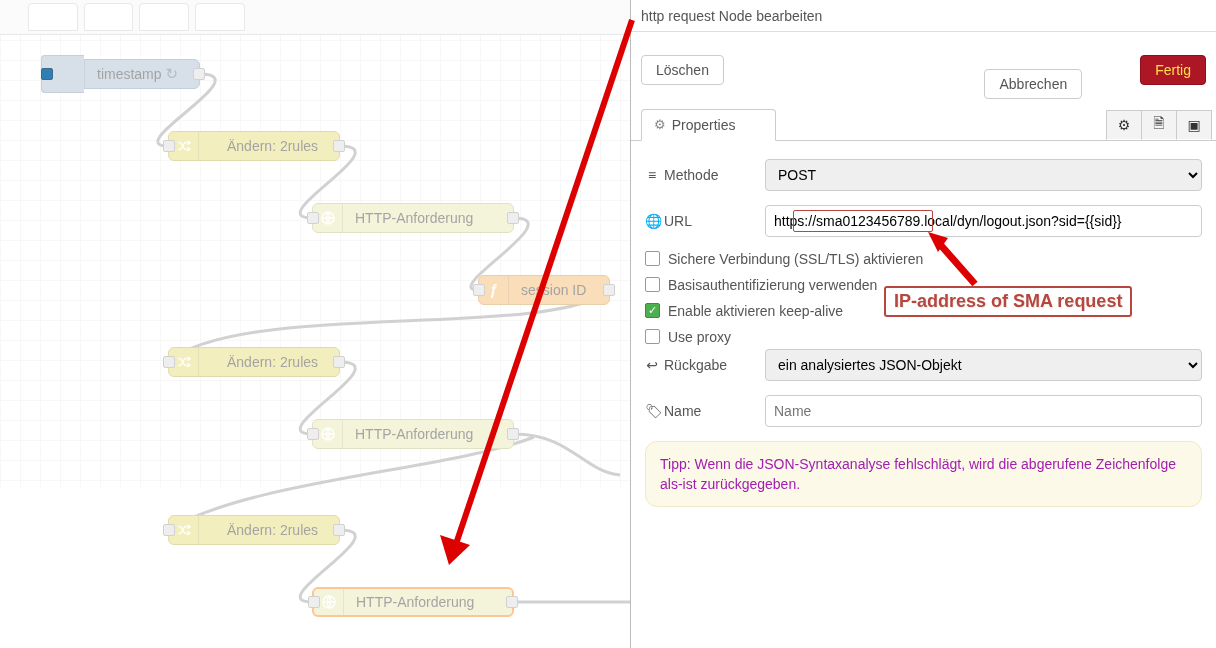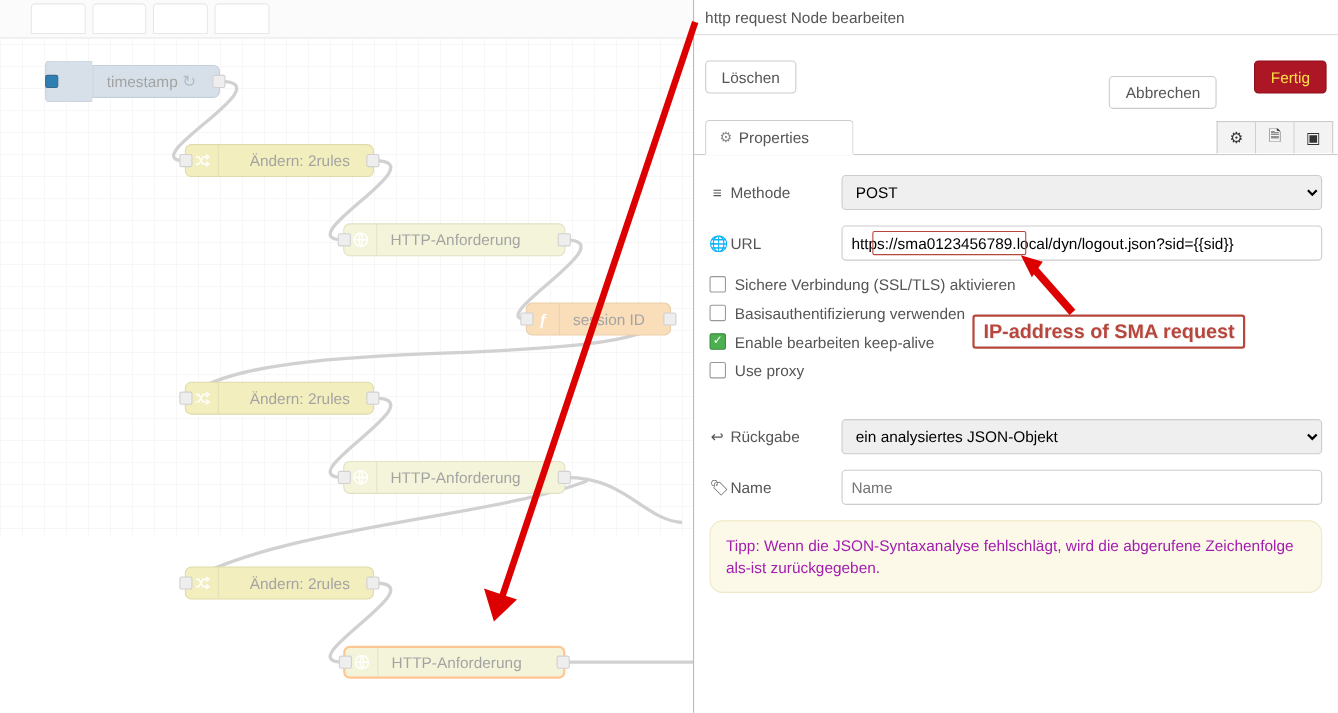--- a/index.html
+++ b/index.html
@@ -169,21 +169,21 @@
     padding: 8px 10px 6px 10px;
     font-size: 14px;
     color: #555;
     line-height: 1.2;
     border-bottom: 1px solid #ddd;
   }
   .panel-toolbar {
     display: flex;
     align-items: center;
     padding: 10px;
-    gap: 0;
+    gap: 24px;
   }
   .btn {
     padding: 6px 14px;
     border: 1px solid #ccc;
     border-radius: 4px;
     background: #fff;
     cursor: pointer;
     font-size: 14px;
     color: #555;
   }
@@ -501,23 +501,23 @@
     <div class="form-row checkbox-row">
       <span class="checkbox"></span>
       <span class="cb-label">Sichere Verbindung (SSL/TLS) aktivieren</span>
     </div>
     <div class="form-row checkbox-row">
       <span class="checkbox"></span>
       <span class="cb-label">Basisauthentifizierung verwenden</span>
     </div>
     <div class="form-row checkbox-row">
       <span class="checkbox checked"></span>
-      <span class="cb-label">Enable bearbeiten keep-alive</span>
-    </div>
-    <div class="form-row checkbox-row" style="margin-bottom:36px;">
+      <span class="cb-label">Enable aktivieren keep-alive</span>
+    </div>
+    <div class="form-row checkbox-row" style="margin-bottom:4px;">
       <span class="checkbox"></span>
       <span class="cb-label">Use proxy</span>
     </div>
 
     <div class="form-row">
       <label class="fld">
           <span class="gly">↩</span>
           <span>Rückgabe</span>
         </label>
       <select>

